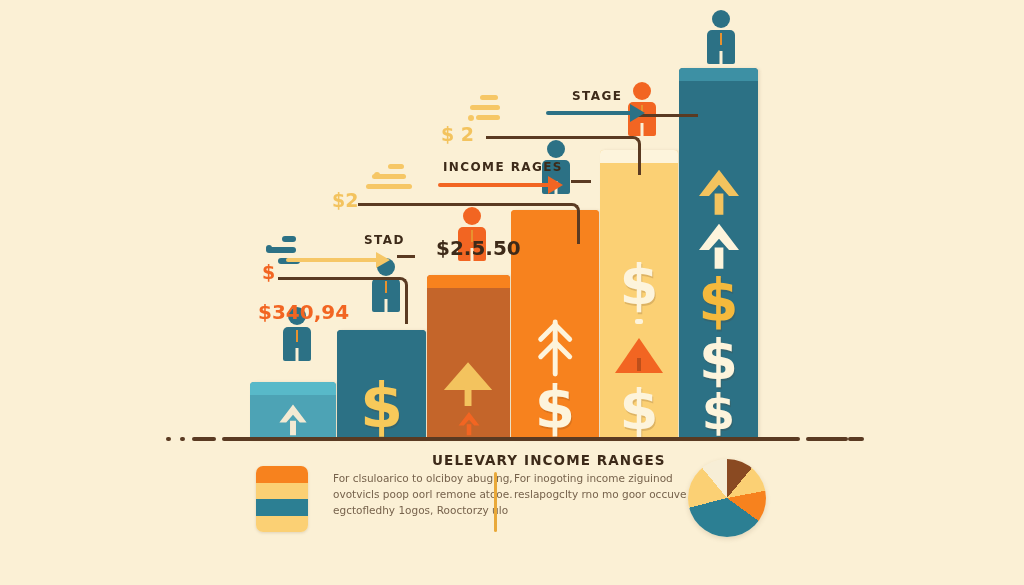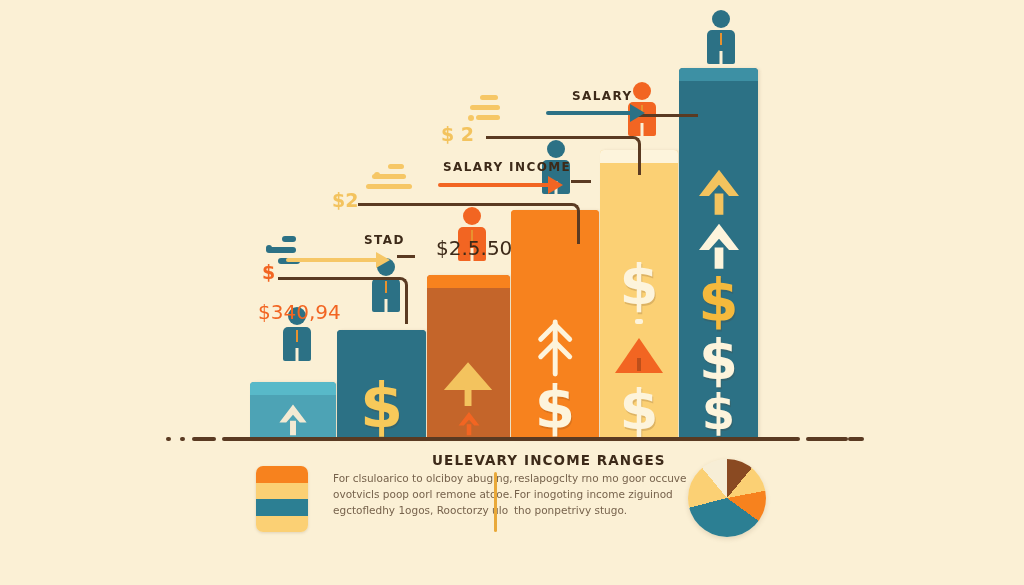--- a/index.html
+++ b/index.html
@@ -42,21 +42,21 @@
   .arrow-label{position:absolute;font-family:"DejaVu Sans", sans-serif;
        font-weight:bold;letter-spacing:1.4px;color:#3d2a19;white-space:nowrap;}
   .mini-dollar{position:absolute;font-family:"DejaVu Sans", sans-serif;font-weight:bold;}
 
   
   .speed{position:absolute;}
   .speed i{display:block;border-radius:3px;margin-bottom:5px;}
   .speed u{display:block;border-radius:50%;text-decoration:none;}
 
   
-  .pricetag{position:absolute;font-family:"DejaVu Sans", sans-serif;font-weight:normal;
+  .pricetag{position:absolute;font-family:"DejaVu Sans", sans-serif;font-weight:bold;
        white-space:nowrap;}
 
   
   .legend-swatch{position:absolute;width:52px;height:66px;border-radius:7px;overflow:hidden;
        box-shadow:0 1px 3px rgba(90,60,30,.16);display:flex;flex-direction:column;}
   .legend-swatch div{flex:1;}
   .foot-head{position:absolute;font-family:"DejaVu Sans", sans-serif;font-weight:bold;
        letter-spacing:1.1px;color:#3d2a19;white-space:nowrap;}
   .foot-col{position:absolute;font-family:"DejaVu Sans", sans-serif;color:#6b5640;
        font-size:10.5px;line-height:16px;}
@@ -207,34 +207,34 @@
     <i style="width:16px;height:5px;background:#f6c766;margin-left:22px;"></i>
     <i style="width:34px;height:5px;background:#f6c766;margin-left:6px;"></i>
     <i style="width:46px;height:5px;background:#f6c766;"></i>
     <u style="width:6px;height:6px;background:#f6c766;position:absolute;left:8px;top:8px;"></u>
   </div>
   <div class="mini-dollar" style="left:332px;top:189px;font-size:19px;color:#f3c35e;">$2</div>
   <div class="leader" style="left:358px;top:203px;width:219px;height:38px;border-width:3px 3px 0 0;border-radius:0 8px 0 0;"></div>
   <div class="leader" style="left:571px;top:180px;width:20px;height:0;border-width:3px 0 0 0;"></div>
   <div class="arrow-line" style="left:438px;top:183px;width:112px;background:#f26522;"></div>
   <div class="arrow-head" style="left:548px;top:176px;border-width:9px 0 9px 15px;border-color:transparent transparent transparent #f26522;"></div>
-  <div class="arrow-label" style="left:443px;top:160px;font-size:12px;">SALARY INCOME</div>
+  <div class="arrow-label" style="left:443px;top:160px;font-size:12px;">INCOME RAGES</div>
 
   <div class="speed" style="left:466px;top:95px;">
     <i style="width:18px;height:5px;background:#f6c766;margin-left:14px;"></i>
     <i style="width:30px;height:5px;background:#f6c766;margin-left:4px;"></i>
     <i style="width:24px;height:5px;background:#f6c766;margin-left:10px;"></i>
     <u style="width:6px;height:6px;background:#f6c766;position:absolute;left:2px;top:20px;"></u>
   </div>
   <div class="mini-dollar" style="left:441px;top:123px;font-size:19px;color:#f3c35e;">$ 2</div>
   <div class="leader" style="left:486px;top:136px;width:152px;height:36px;border-width:3px 3px 0 0;border-radius:0 8px 0 0;"></div>
   <div class="leader" style="left:632px;top:114px;width:66px;height:0;border-width:3px 0 0 0;"></div>
   <div class="arrow-line" style="left:546px;top:111px;width:88px;background:#2c7185;"></div>
   <div class="arrow-head" style="left:630px;top:104px;border-width:9px 0 9px 15px;border-color:transparent transparent transparent #2c7185;"></div>
-  <div class="arrow-label" style="left:572px;top:89px;font-size:12px;">SALARY</div>
+  <div class="arrow-label" style="left:572px;top:89px;font-size:12px;">STAGE</div>
 
   <div class="pricetag" style="left:258px;top:300px;font-size:20px;color:#f26522;">$340,94</div>
   <div class="pricetag" style="left:436px;top:236px;font-size:20px;color:#3d2a19;">$2.5.50</div>
 
   <div class="legend-swatch" style="left:256px;top:466px;">
     <div style="background:#f7821e;"></div>
     <div style="background:#fbd074;"></div>
     <div style="background:#2c7f93;"></div>
     <div style="background:#fbd074;"></div>
   </div>
@@ -243,20 +243,19 @@
 
   <div class="foot-col" style="left:333px;top:470px;width:180px;">
     <span>For clsuloarico to olciboy abuging,</span>
     <span>ovotvicls poop oorl remone atooe.</span>
     <span>egctofledhy 1ogos, Rooctorzy ulo</span>
   </div>
 
   <div class="divider" style="left:494px;top:472px;height:60px;"></div>
 
   <div class="foot-col" style="left:514px;top:470px;width:180px;">
+    <span>For inogoting income ziguinod</span>
     <span>reslapogclty rno mo goor occuve</span>
-    <span>For inogoting income ziguinod</span>
-    <span>tho ponpetrivy stugo.</span>
   </div>
 
   <div class="pie" id="footer-pie" style="left: 688px; top: 459px; width: 78px; height: 78px; background: conic-gradient(rgb(138, 74, 34) 0deg, rgb(138, 74, 34) 39.6deg, rgb(251, 208, 116) 39.6deg, rgb(251, 208, 116) 79.2deg, rgb(247, 130, 30) 79.2deg, rgb(247, 130, 30) 126deg, rgb(44, 127, 147) 126deg, rgb(44, 127, 147) 255.6deg, rgb(251, 208, 116) 255.6deg, rgb(251, 208, 116) 320.4deg, rgb(247, 238, 214) 320.4deg, rgb(247, 238, 214) 360deg);"></div>
 
 </div>
 
 </body></html>

